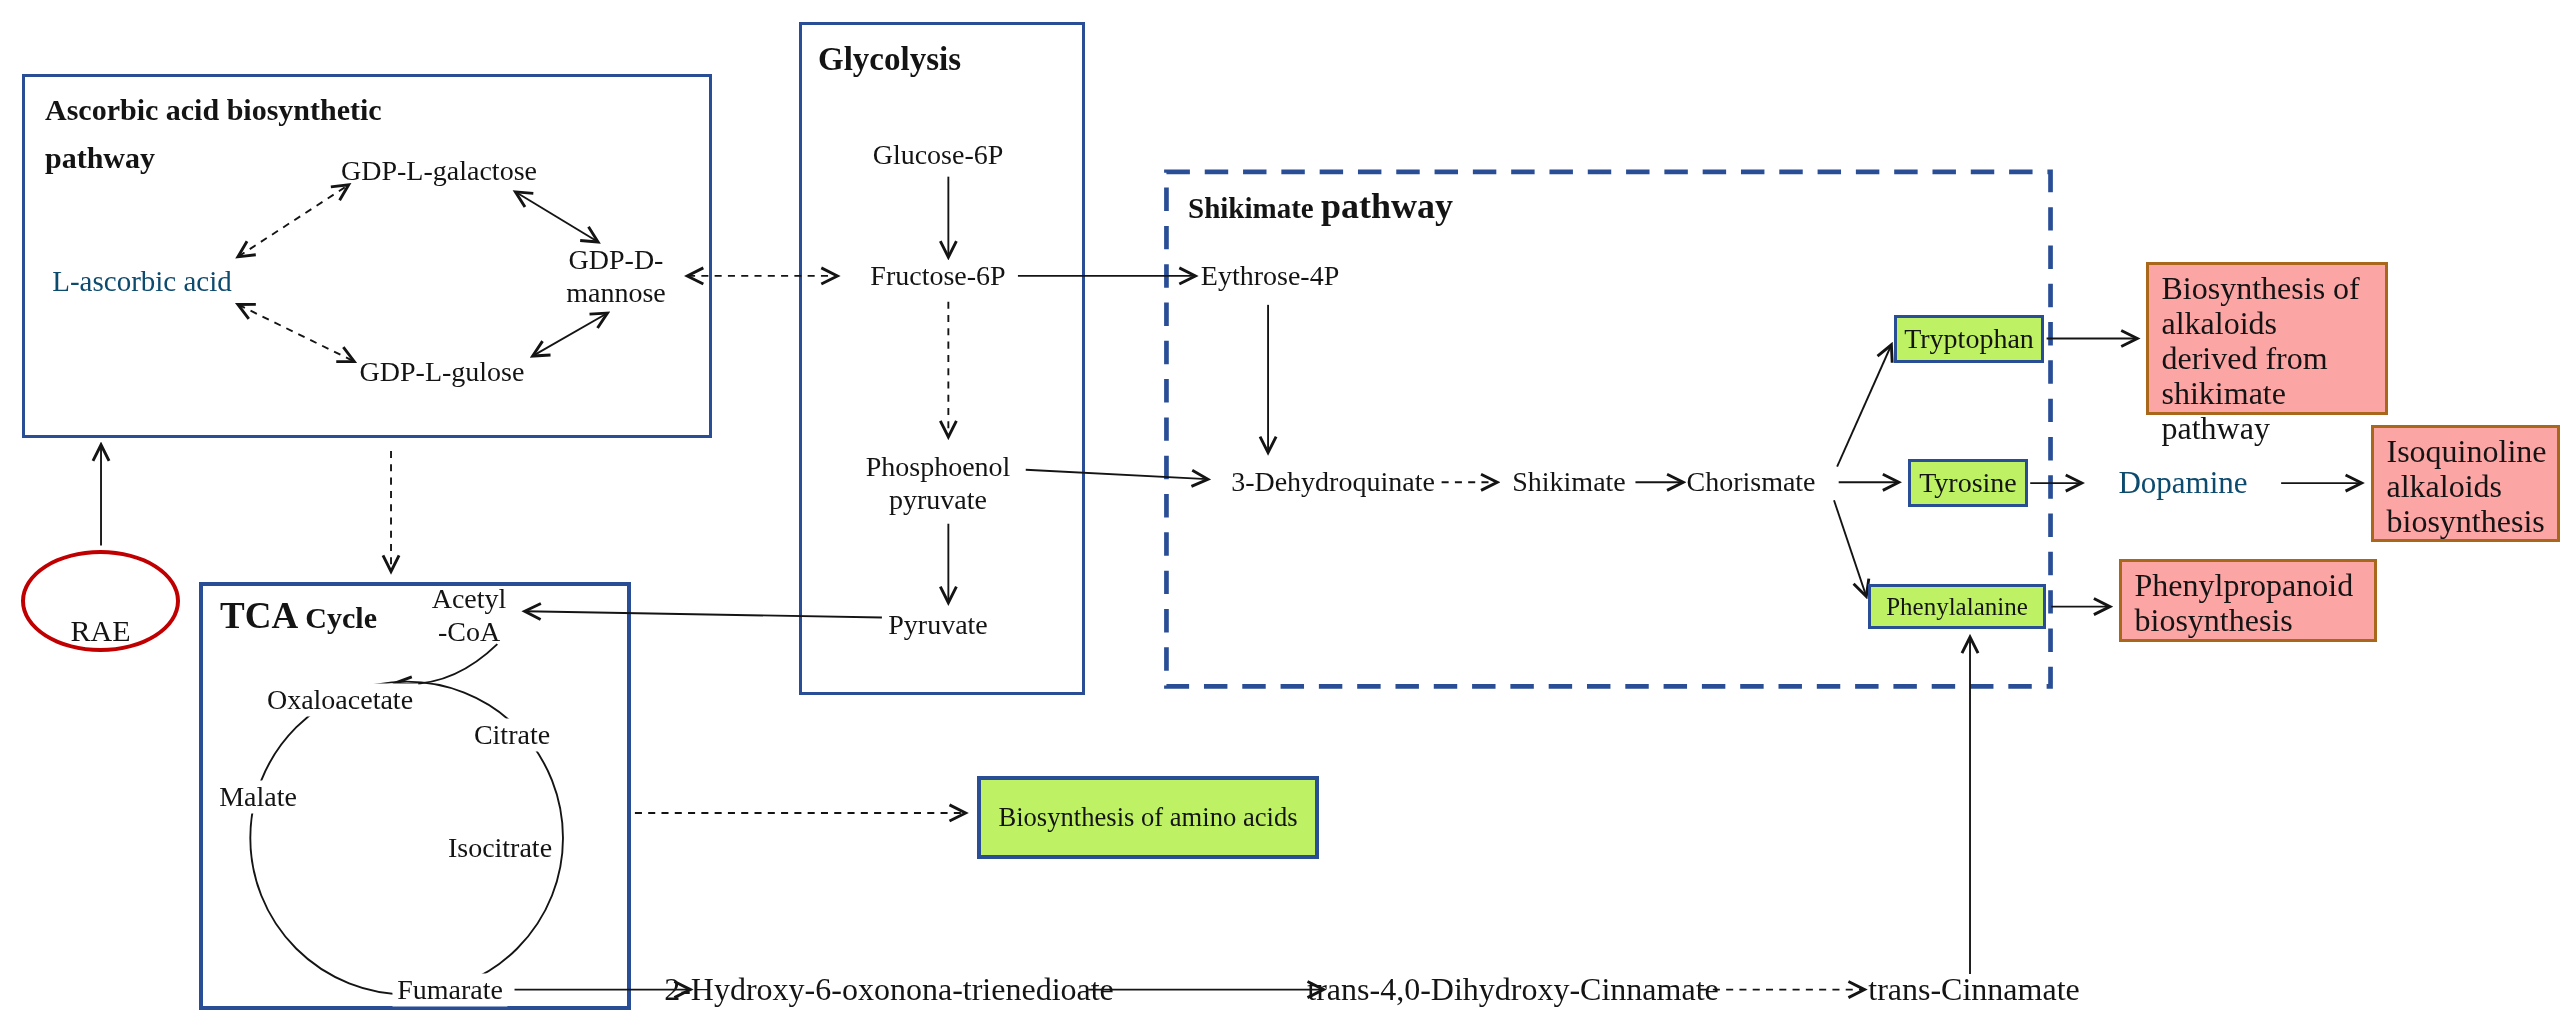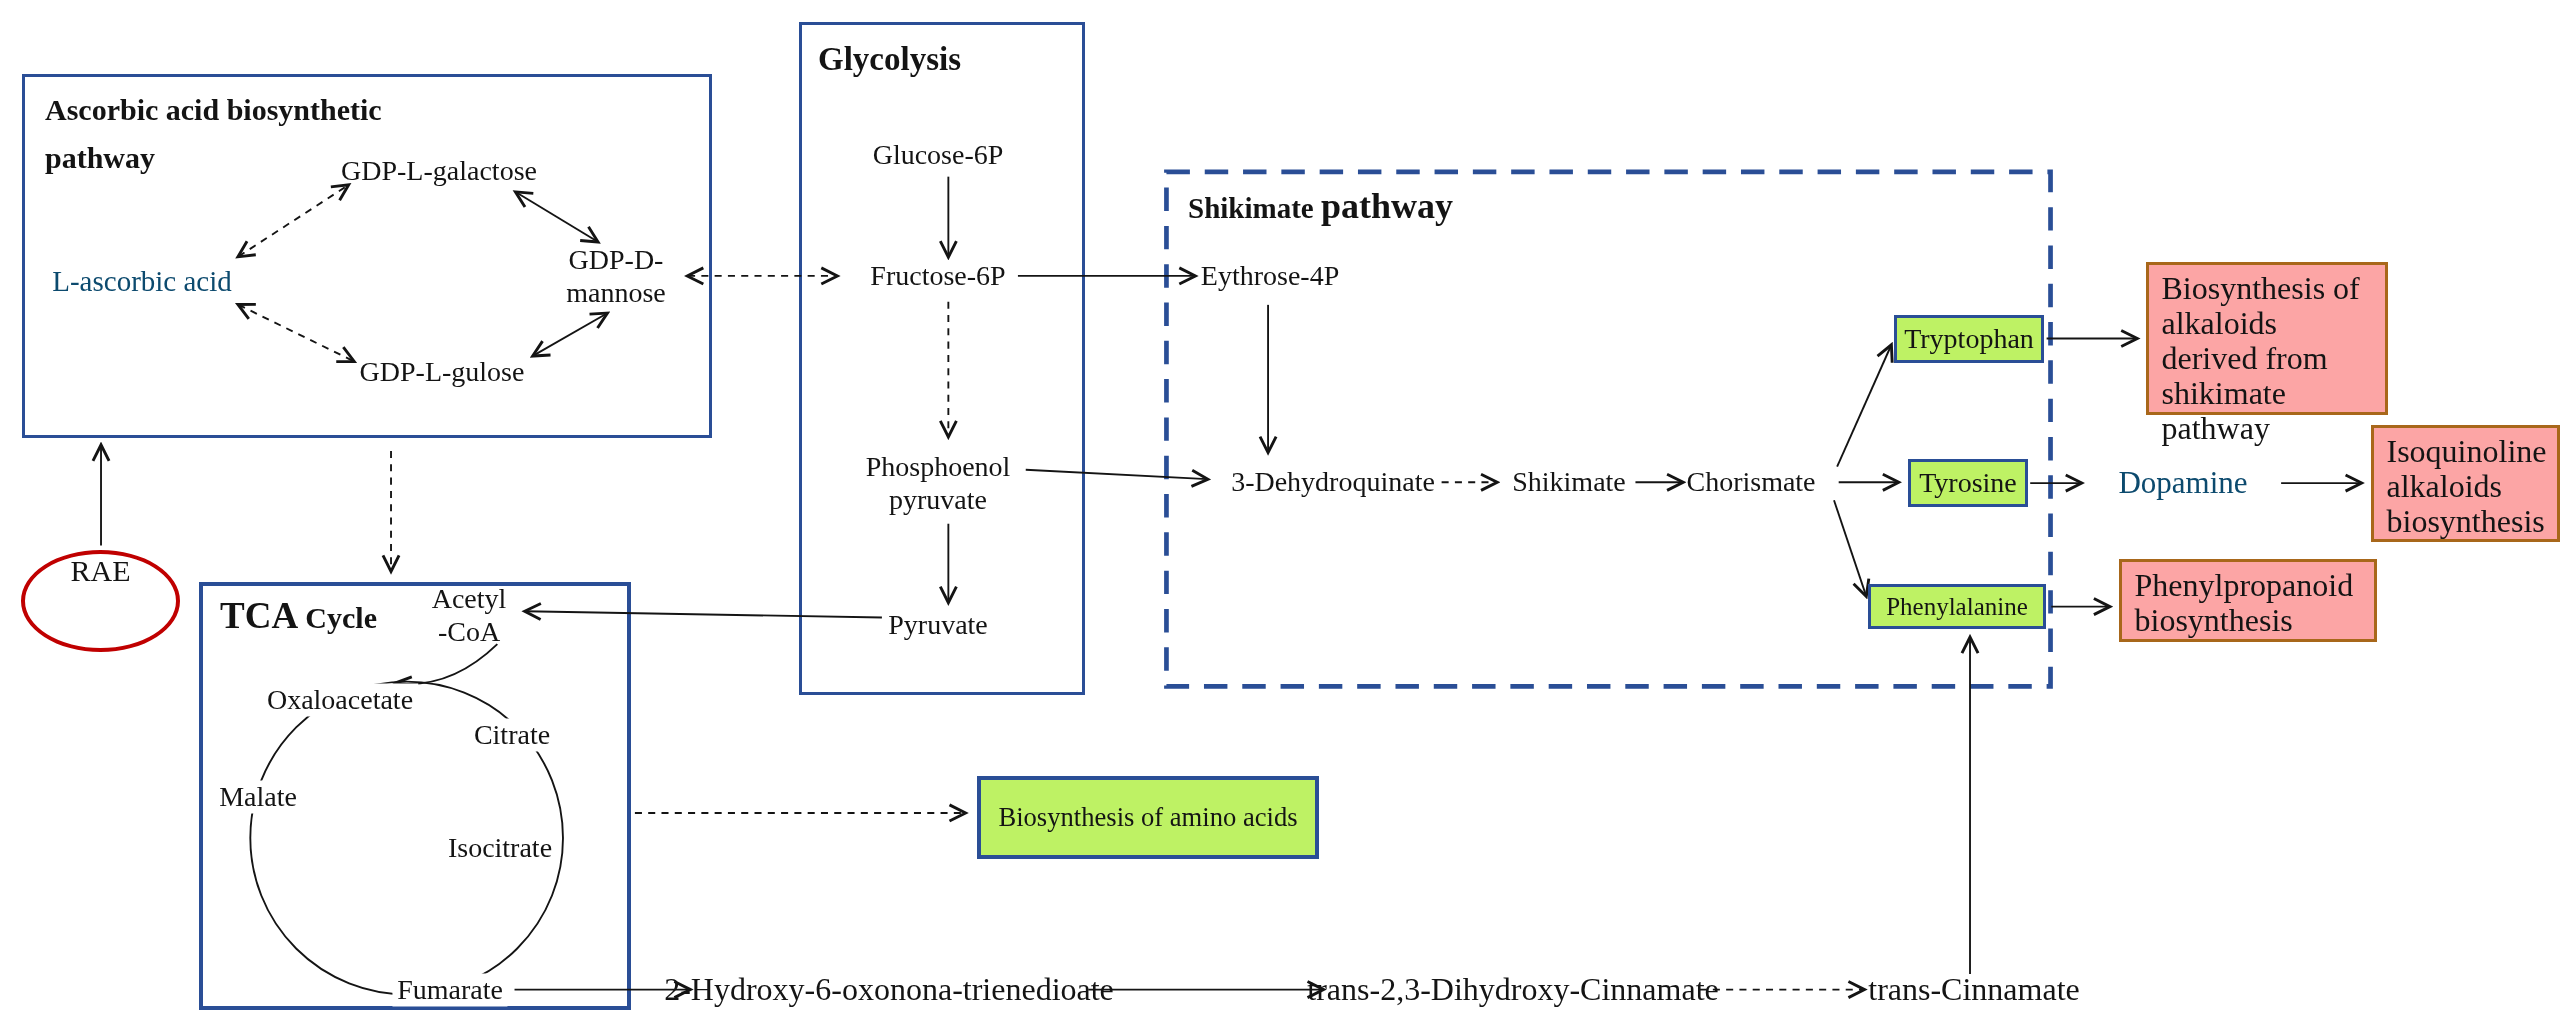--- a/index.html
+++ b/index.html
@@ -10,21 +10,21 @@
   .nodebox{position:absolute;border:3.9px solid #2A4E96;background:#bef264;z-index:3;box-sizing:border-box;
     display:flex;align-items:center;justify-content:center;font-size:28px;}
   .brownbox{position:absolute;border:3.9px solid #A8671A;background:#fca5a5;z-index:3;box-sizing:border-box;
     font-size:32px;line-height:35px;padding:6.3px 4.7px 6.3px 12.5px;}
   .lbl{position:absolute;transform:translate(-50%,-50%);font-size:28px;line-height:1.18;
     white-space:pre-line;text-align:center;z-index:3;}
   .onpath{background:#fff;padding:0 4.7px;}
   .red{color:#0c4a6e;}
   .title{position:absolute;font-weight:bold;z-index:3;}
   .ellipse{position:absolute;border:4.7px solid #C00000;border-radius:50%;background:#fff;z-index:3;
-    display:flex;align-items:flex-start;justify-content:center;font-size:30px;box-sizing:border-box;}
+    display:flex;align-items:flex-end;justify-content:center;font-size:30px;box-sizing:border-box;}
   .chain{font-size:32px;}
 </style>
 </head>
 <body>
 
 <div id="canvas">
 
   <div class="bluebox" style="left:22px;top:74px;width:690px;height:364px;"></div>
   <div class="bluebox" style="left:799px;top:22px;width:286px;height:673px;"></div>
   <div class="bluebox" style="left:199px;top:582px;width:432px;height:428px;border-width:4.7px;"></div>
@@ -137,17 +137,17 @@
 
   <div class="lbl" style="left:469px;top:615px;">Acetyl
 -CoA</div>
   <div class="lbl onpath" style="left:340px;top:700px;">Oxaloacetate</div>
   <div class="lbl onpath" style="left:512px;top:735px;">Citrate</div>
   <div class="lbl onpath" style="left:258px;top:797px;">Malate</div>
   <div class="lbl onpath" style="left:500px;top:848px;">Isocitrate</div>
   <div class="lbl onpath" style="left:450px;top:990px;">Fumarate</div>
 
   <div class="lbl chain" style="left:889px;top:990px;">2-Hydroxy-6-oxonona-trienedioate</div>
-  <div class="lbl chain" style="left:1513px;top:990px;">trans-2,3-Dihydroxy-Cinnamate</div>
+  <div class="lbl chain" style="left:1513px;top:990px;">trans-4,0-Dihydroxy-Cinnamate</div>
   <div class="lbl chain" style="left:1974px;top:990px;">trans-Cinnamate</div>
 
 </div>
 
 
 </body></html>

